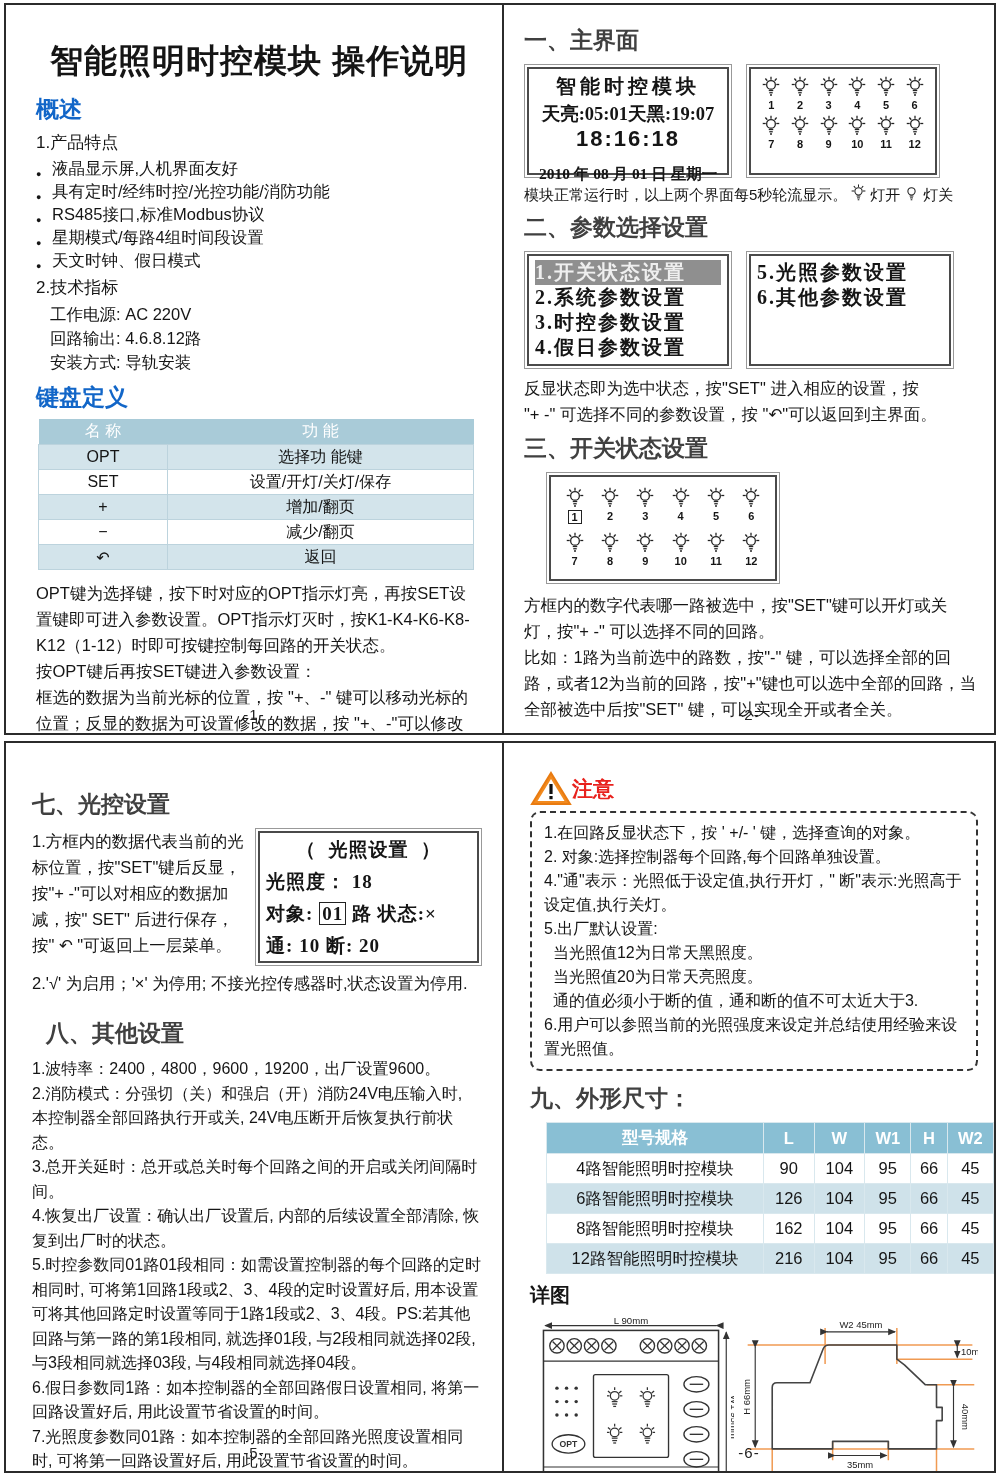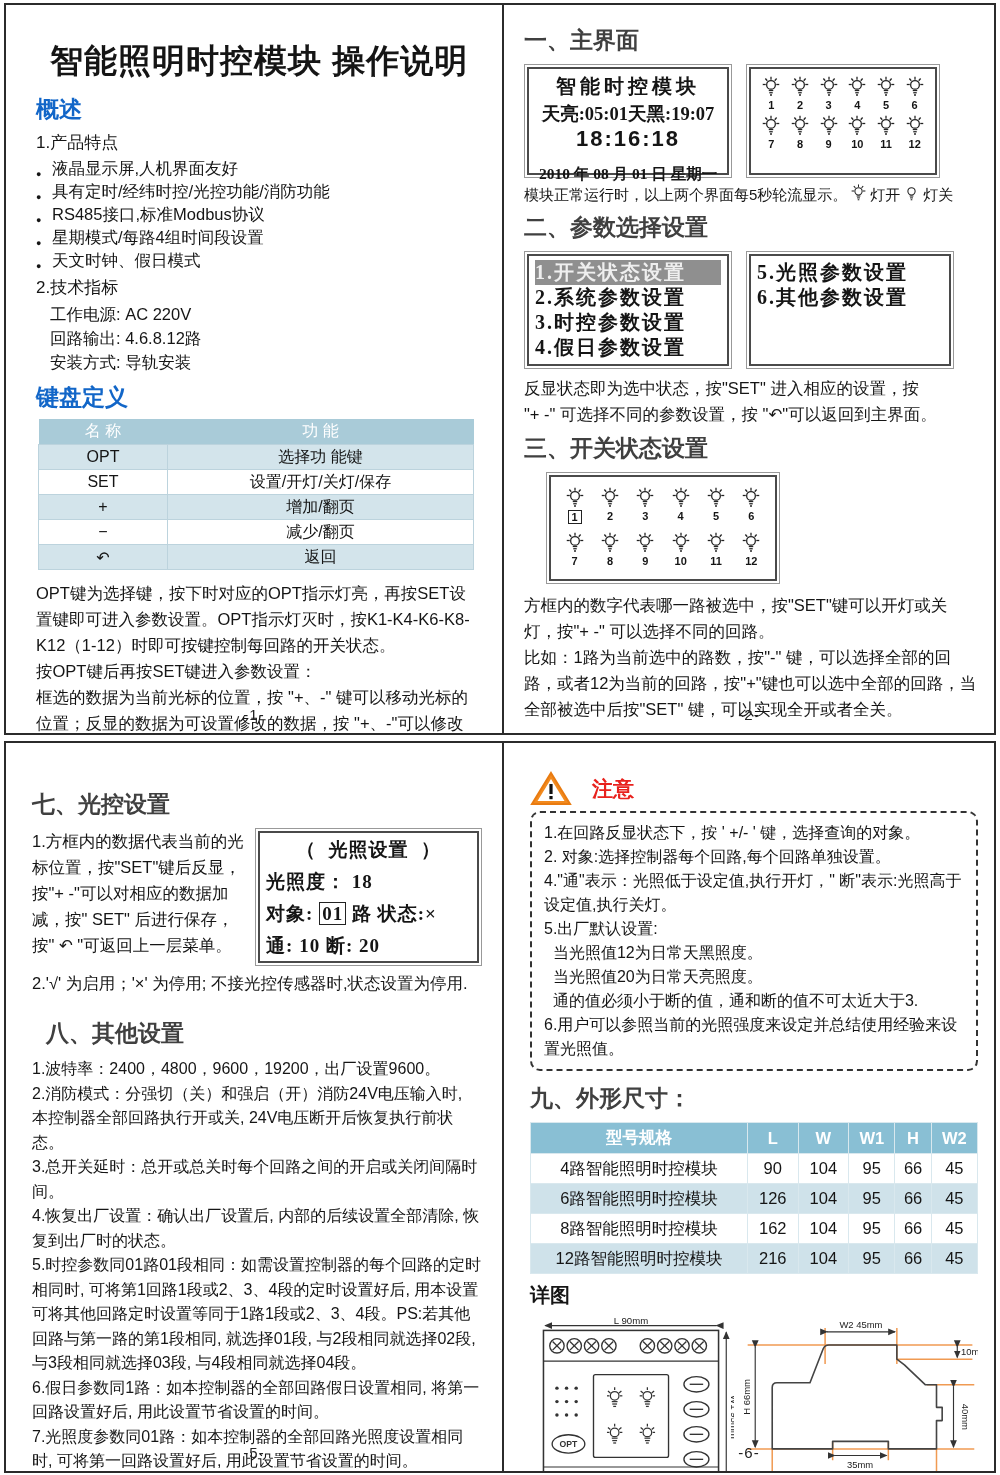--- a/index.html
+++ b/index.html
@@ -57,25 +57,25 @@
   .light-row{display:flex;gap:10px;}
   .light-text{width:218px;font-size:16.5px;line-height:26px;}
   .lcd-light{width:226px;height:132px;align-self:flex-start;}
   .lcd-light .lt{font-family:Liberation Mono, monospace;font-size:19px;font-weight:bold;text-align:center;letter-spacing:1px;}
   .lcd-light .lr{font-family:"Liberation Serif",serif;font-size:19px;font-weight:bold;margin-top:6px;letter-spacing:1px;}
   .cursor-box{border:1.5px solid #222;padding:0 2px;}
   .other-item{font-size:16px;line-height:24.5px;}
 
   
   #p6{padding:28px 16px 0 26px;}
-  .warn-head{display:flex;align-items:center;gap:20px;margin-bottom:4px;}
+  .warn-head{display:flex;align-items:center;gap:0;margin-bottom:4px;}
   .warn-label{color:#e8211d;font-size:21px;font-weight:bold;}
   .notice-box{border:2.5px dashed #333;border-radius:10px;padding:8px 10px 8px 12px;}
   .notice-item{font-size:16px;line-height:24px;}
-  .dim-table{width:448px;margin:6px 0 8px 0;font-size:16.5px;}
+  .dim-table{width:448px;margin:6px 0 8px 16px;font-size:16.5px;}
   .dim-table th{background:#89bfd4;color:#fff;font-weight:bold;padding:4px 2px;font-size:16.5px;border:1px solid #d9e8ee;}
   .dim-table td{text-align:center;padding:3.5px 2px;border:1px solid #d9e8ee;}
   .dim-table tr:nth-child(odd) td{background:#ffffff;}
   .dim-table tr:nth-child(even) td{background:#cfe2ea;}
   .dim-table td:first-child,.dim-table th:first-child{width:212px;}
   .detail-heading{font-size:20px;font-weight:bold;margin:2px 0 2px 0;}
   .diagrams{display:flex;gap:8px;align-items:flex-start;}
   svg text{font-family:"Liberation Sans",sans-serif;}
 </style>
 </head>

